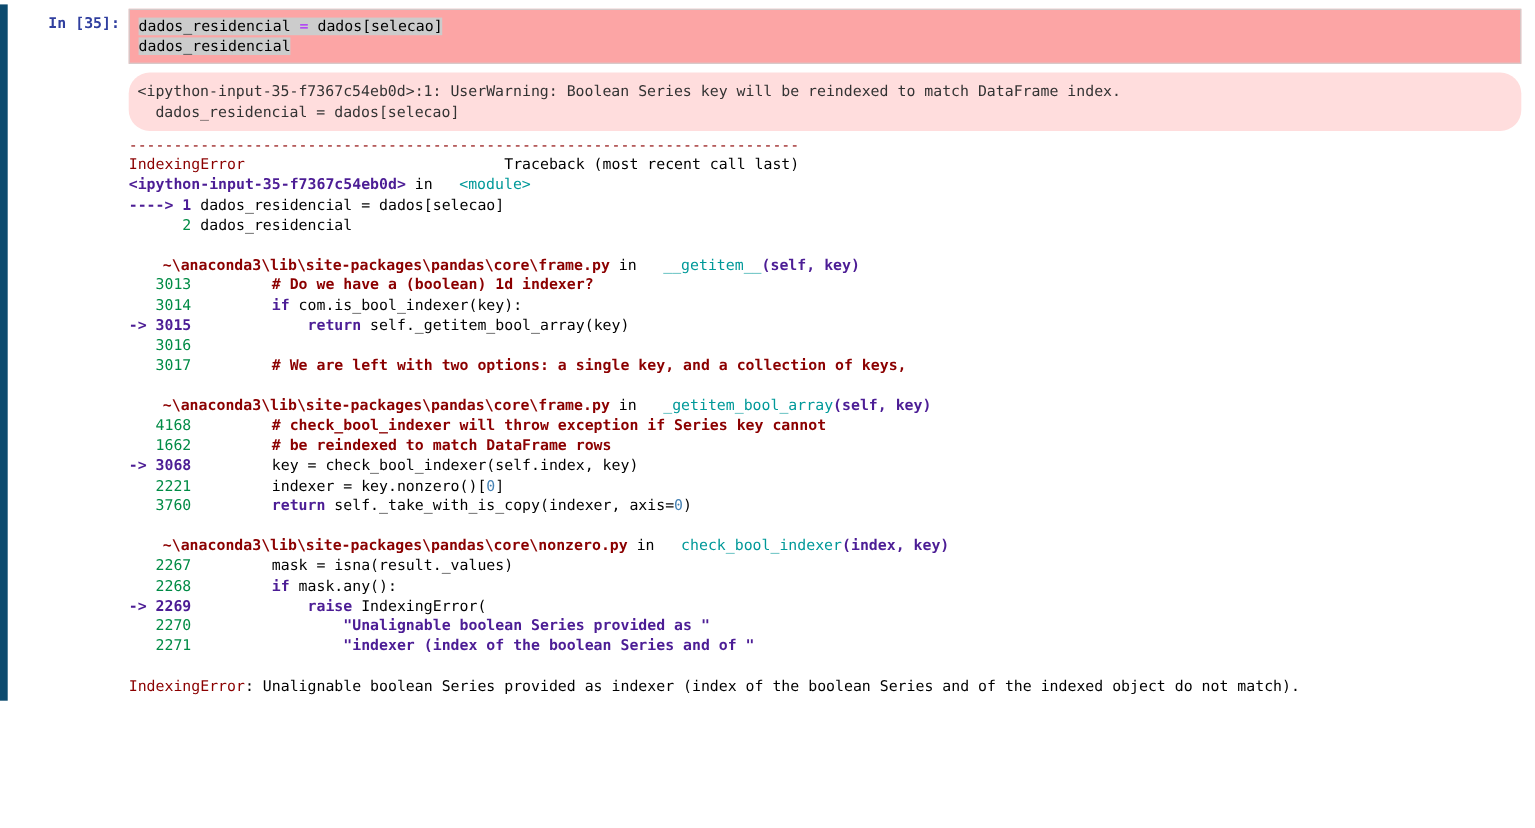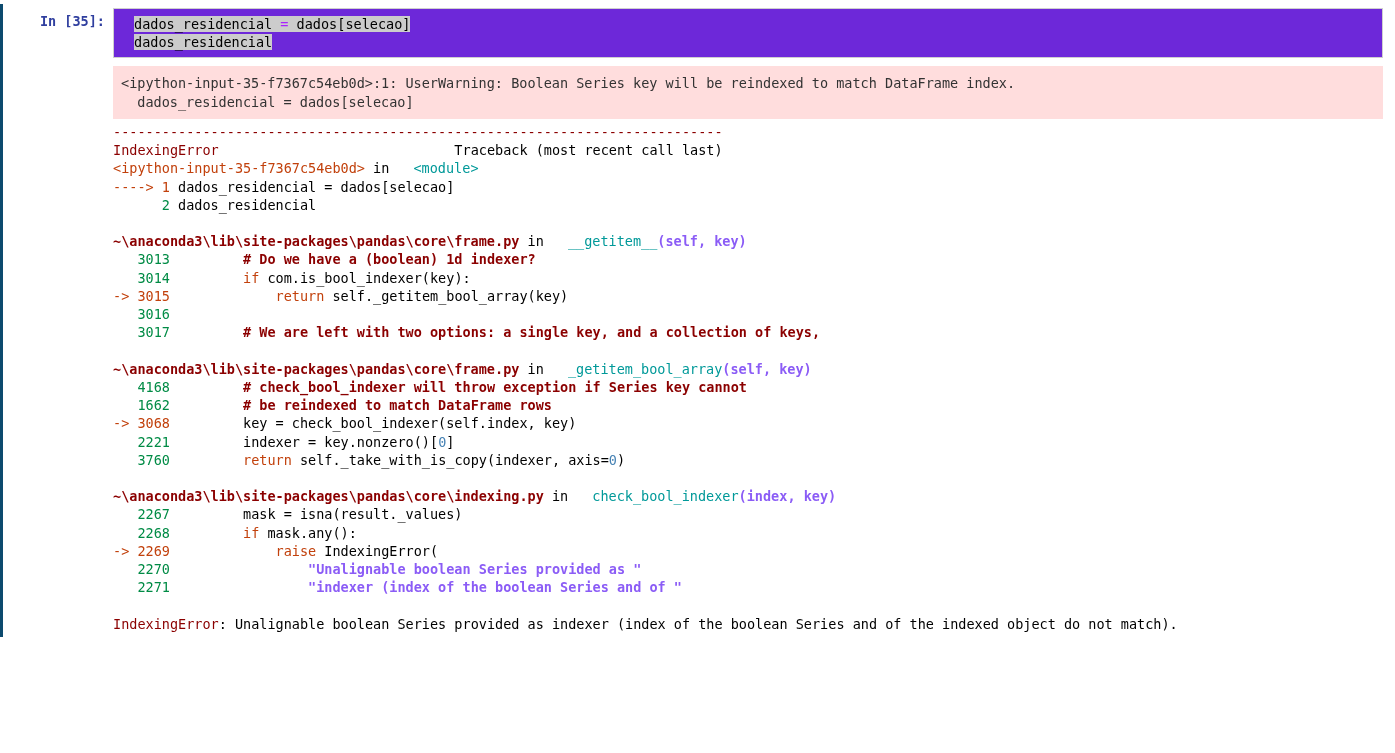--- a/index.html
+++ b/index.html
@@ -5,65 +5,66 @@
   * { box-sizing: border-box; margin: 0; padding: 0; }
   body {
     background: #ffffff;
     font-family: Consolas, Menlo, 'DejaVu Sans Mono', monospace;
     font-size: 13.5px;
     line-height: 1.35;
     padding: 4px 12px 4px 0;
   }
   .cell {
     display: flex;
-    border-left: 3px solid #0c4a6e;
+    border-left: 7px solid #0c4a6e;
     padding: 4px 0 4px 0;
   }
   .prompt-col {
     width: 110px;
     min-width: 110px;
     text-align: right;
     padding: 4px 8px 0 0;
     color: #303f9f;
     font-weight: bold;
   }
   .prompt-col .in { color: #303f9f; }
   .content-col { flex: 1; }
   .code-input {
-    background: #6d28d9;
+    background: #fca5a5;
     border: 1px solid #cfcfcf;
-    padding: 6px 20px;
+    padding: 6px 8px;
     white-space: pre;
     overflow-x: auto;
   }
   .warning-box {
     background: #fdd;
     padding: 8px 8px;
     margin-top: 8px;
     white-space: pre-wrap;
     color: #333;
+    border-radius: 19px;
   }
   .traceback {
     padding: 4px 0 0 0;
     white-space: pre-wrap;
     word-break: break-word;
   }
   .sel { background: #ccc; }
   
   .py-var { color: #000; }
   .py-op  { color: #aa22ff; }
   .py-punct { color: #000; }
   .ansi-red { color: #8b0000; }
   .ansi-red-bold { color: #8b0000; font-weight: bold; }
-  .ansi-darkred-bold { color: #8b0000; font-weight: bold; }
-  .ansi-green { color: #c2410c; font-weight: normal; }
+  .ansi-darkred-bold { color: #8b0000; font-weight: bold; margin-left: 31px; }
+  .ansi-green { color: #4c1d95; font-weight: bold; }
   .ansi-green-thin { color: #008b45; }
   .ansi-teal { color: #4682b4; }
   .ansi-tealfn { color: #009999; margin-left: 16px; }
-  .ansi-blue-bold { color: #8b5cf6; font-weight: bold; }
+  .ansi-blue-bold { color: #4c1d95; font-weight: bold; }
   .ansi-black { color: #000; }
 </style>
 </head>
 <body>
 
 <div class="cell">
   <div class="prompt-col">
     <span class="in">In [35]:</span>
   </div>
   <div class="content-col">
@@ -87,21 +88,21 @@
 <span class="ansi-green-thin">   3016 </span><span class="ansi-black"></span>
 <span class="ansi-green-thin">   3017 </span><span class="ansi-red-bold">        # We are left with two options: a single key, and a collection of keys,</span>
 
 <span class="ansi-darkred-bold">~\anaconda3\lib\site-packages\pandas\core\frame.py</span><span class="ansi-black"> in </span><span class="ansi-tealfn">_getitem_bool_array</span><span class="ansi-blue-bold">(self, key)</span>
 <span class="ansi-green-thin">   4168 </span><span class="ansi-red-bold">        # check_bool_indexer will throw exception if Series key cannot</span>
 <span class="ansi-green-thin">   1662 </span><span class="ansi-red-bold">        # be reindexed to match DataFrame rows</span>
 <span class="ansi-green">-&gt; 3068 </span><span class="ansi-black">        key = check_bool_indexer(self.index, key)</span>
 <span class="ansi-green-thin">   2221 </span><span class="ansi-black">        indexer = key.nonzero()[</span><span class="ansi-teal">0</span><span class="ansi-black">]</span>
 <span class="ansi-green-thin">   3760 </span><span class="ansi-green">        return</span><span class="ansi-black"> self._take_with_is_copy(indexer, axis=</span><span class="ansi-teal">0</span><span class="ansi-black">)</span>
 
-<span class="ansi-darkred-bold">~\anaconda3\lib\site-packages\pandas\core\indexing.py</span><span class="ansi-black"> in </span><span class="ansi-tealfn">check_bool_indexer</span><span class="ansi-blue-bold">(index, key)</span>
+<span class="ansi-darkred-bold">~\anaconda3\lib\site-packages\pandas\core\nonzero.py</span><span class="ansi-black"> in </span><span class="ansi-tealfn">check_bool_indexer</span><span class="ansi-blue-bold">(index, key)</span>
 <span class="ansi-green-thin">   2267 </span><span class="ansi-black">        mask = isna(result._values)</span>
 <span class="ansi-green-thin">   2268 </span><span class="ansi-green">        if</span><span class="ansi-black"> mask.any():</span>
 <span class="ansi-green">-&gt; 2269 </span><span class="ansi-green">            raise</span><span class="ansi-black"> IndexingError(</span>
 <span class="ansi-green-thin">   2270 </span><span class="ansi-blue-bold">                "Unalignable boolean Series provided as "</span>
 <span class="ansi-green-thin">   2271 </span><span class="ansi-blue-bold">                "indexer (index of the boolean Series and of "</span>
 
 <span class="ansi-red">IndexingError</span><span class="ansi-black">: Unalignable boolean Series provided as indexer (index of the boolean Series and of the indexed object do not match).</span></div>
 
   </div>
 </div>

